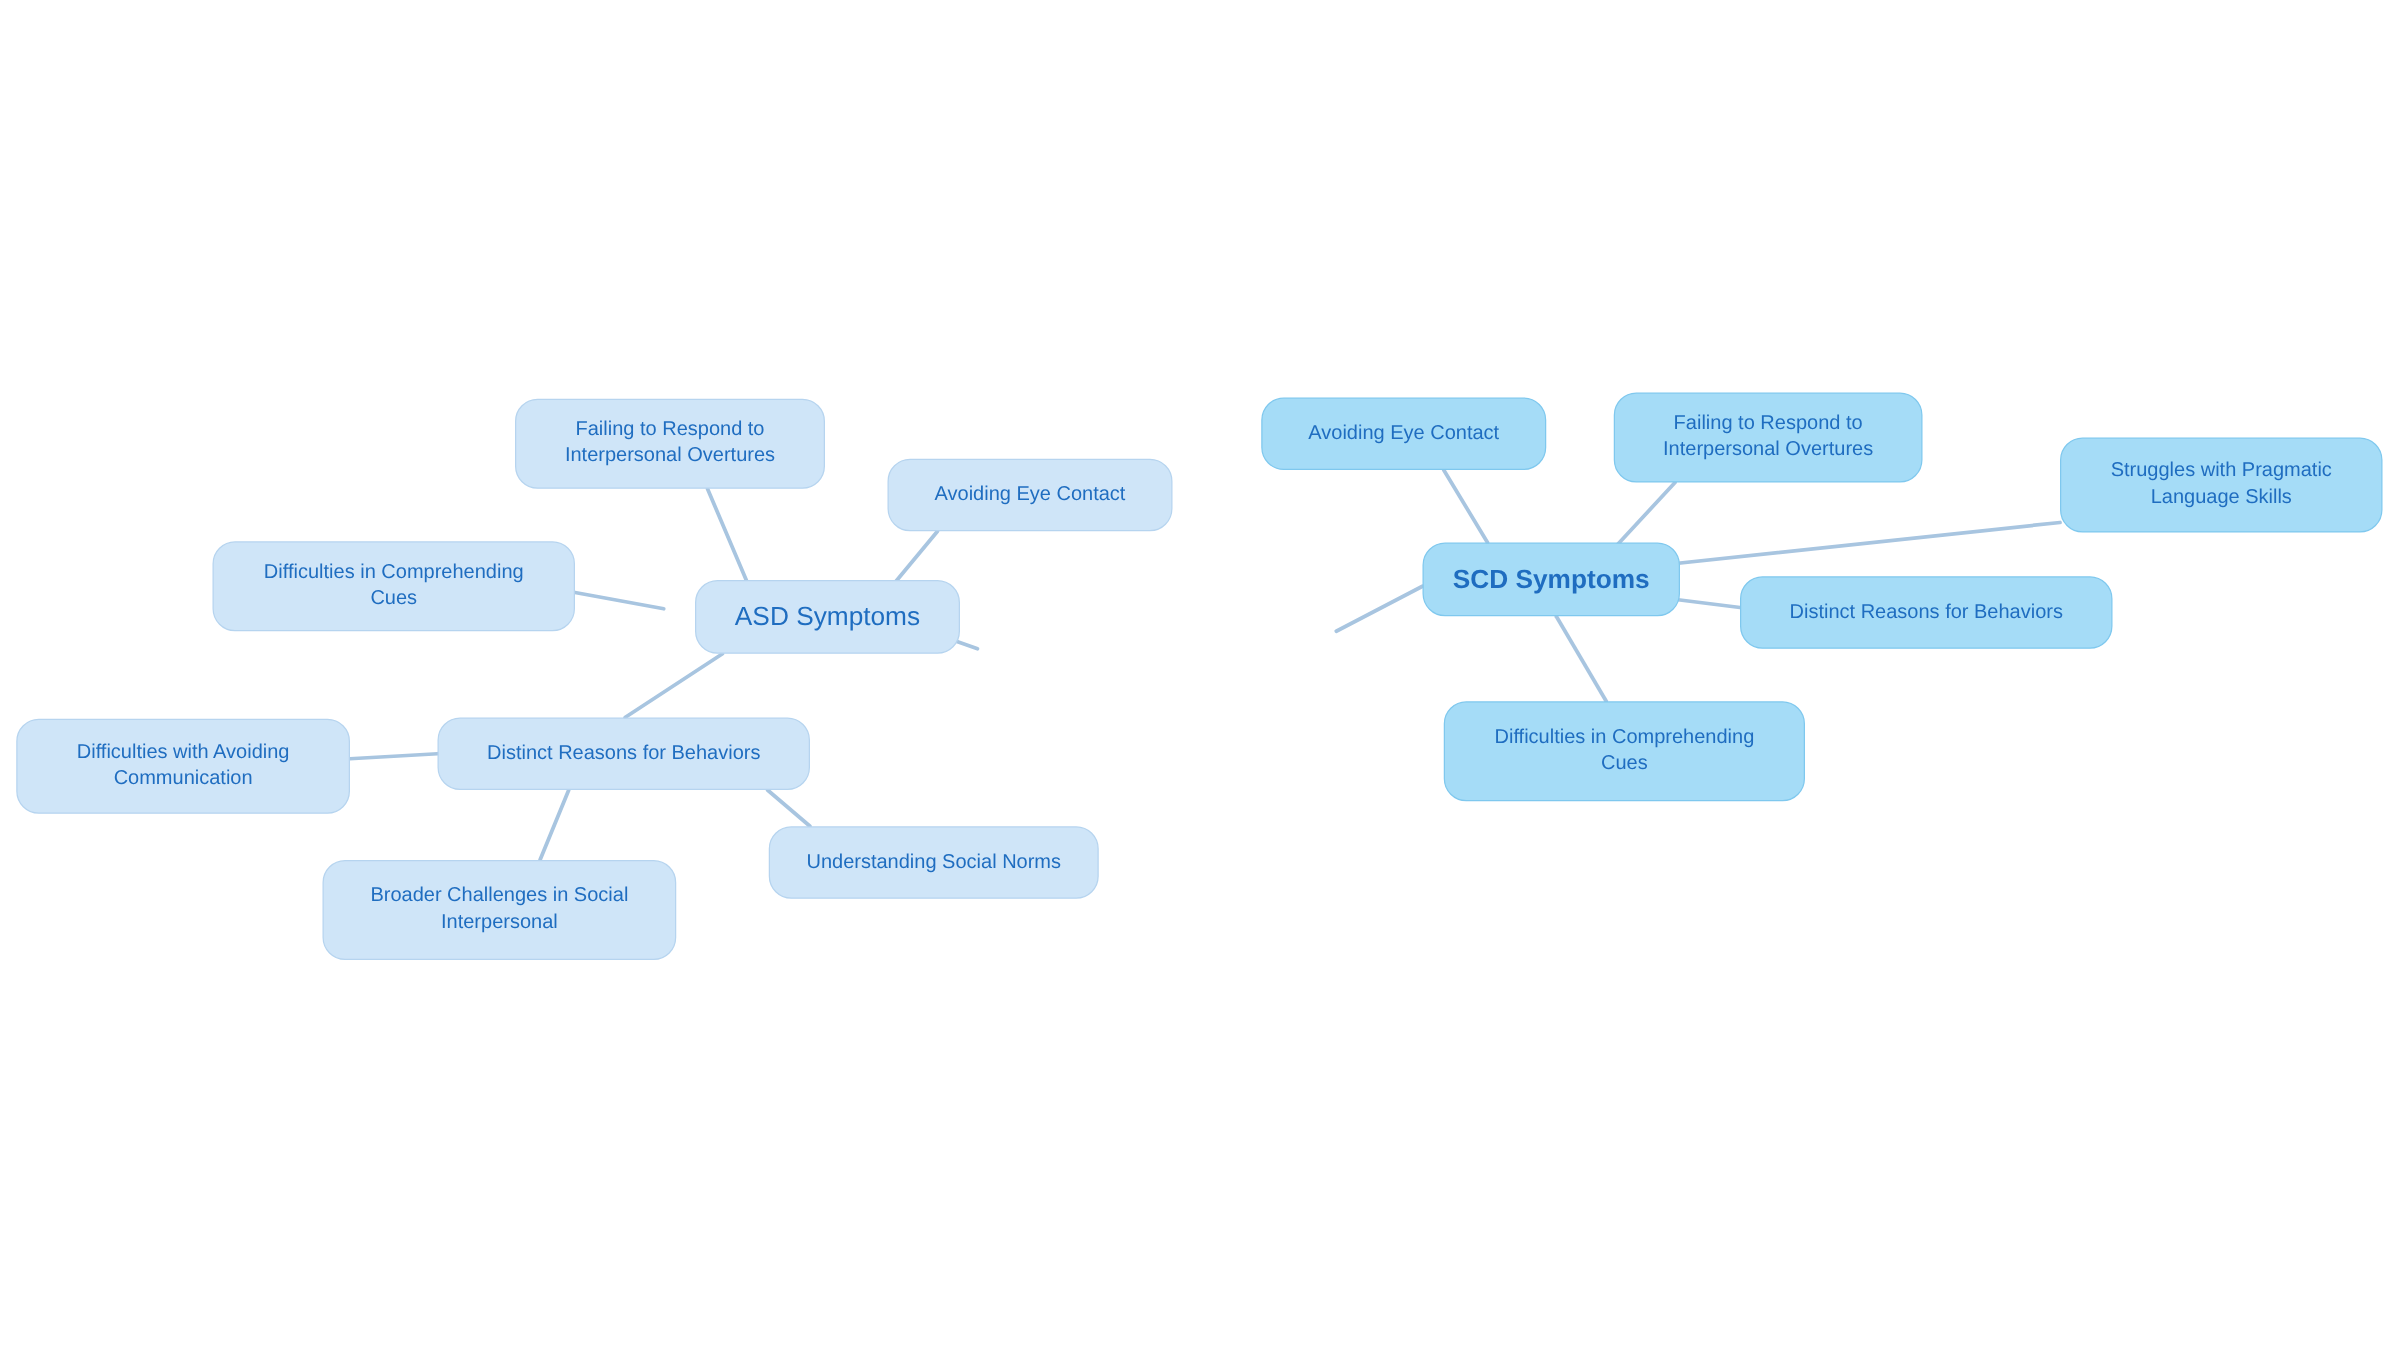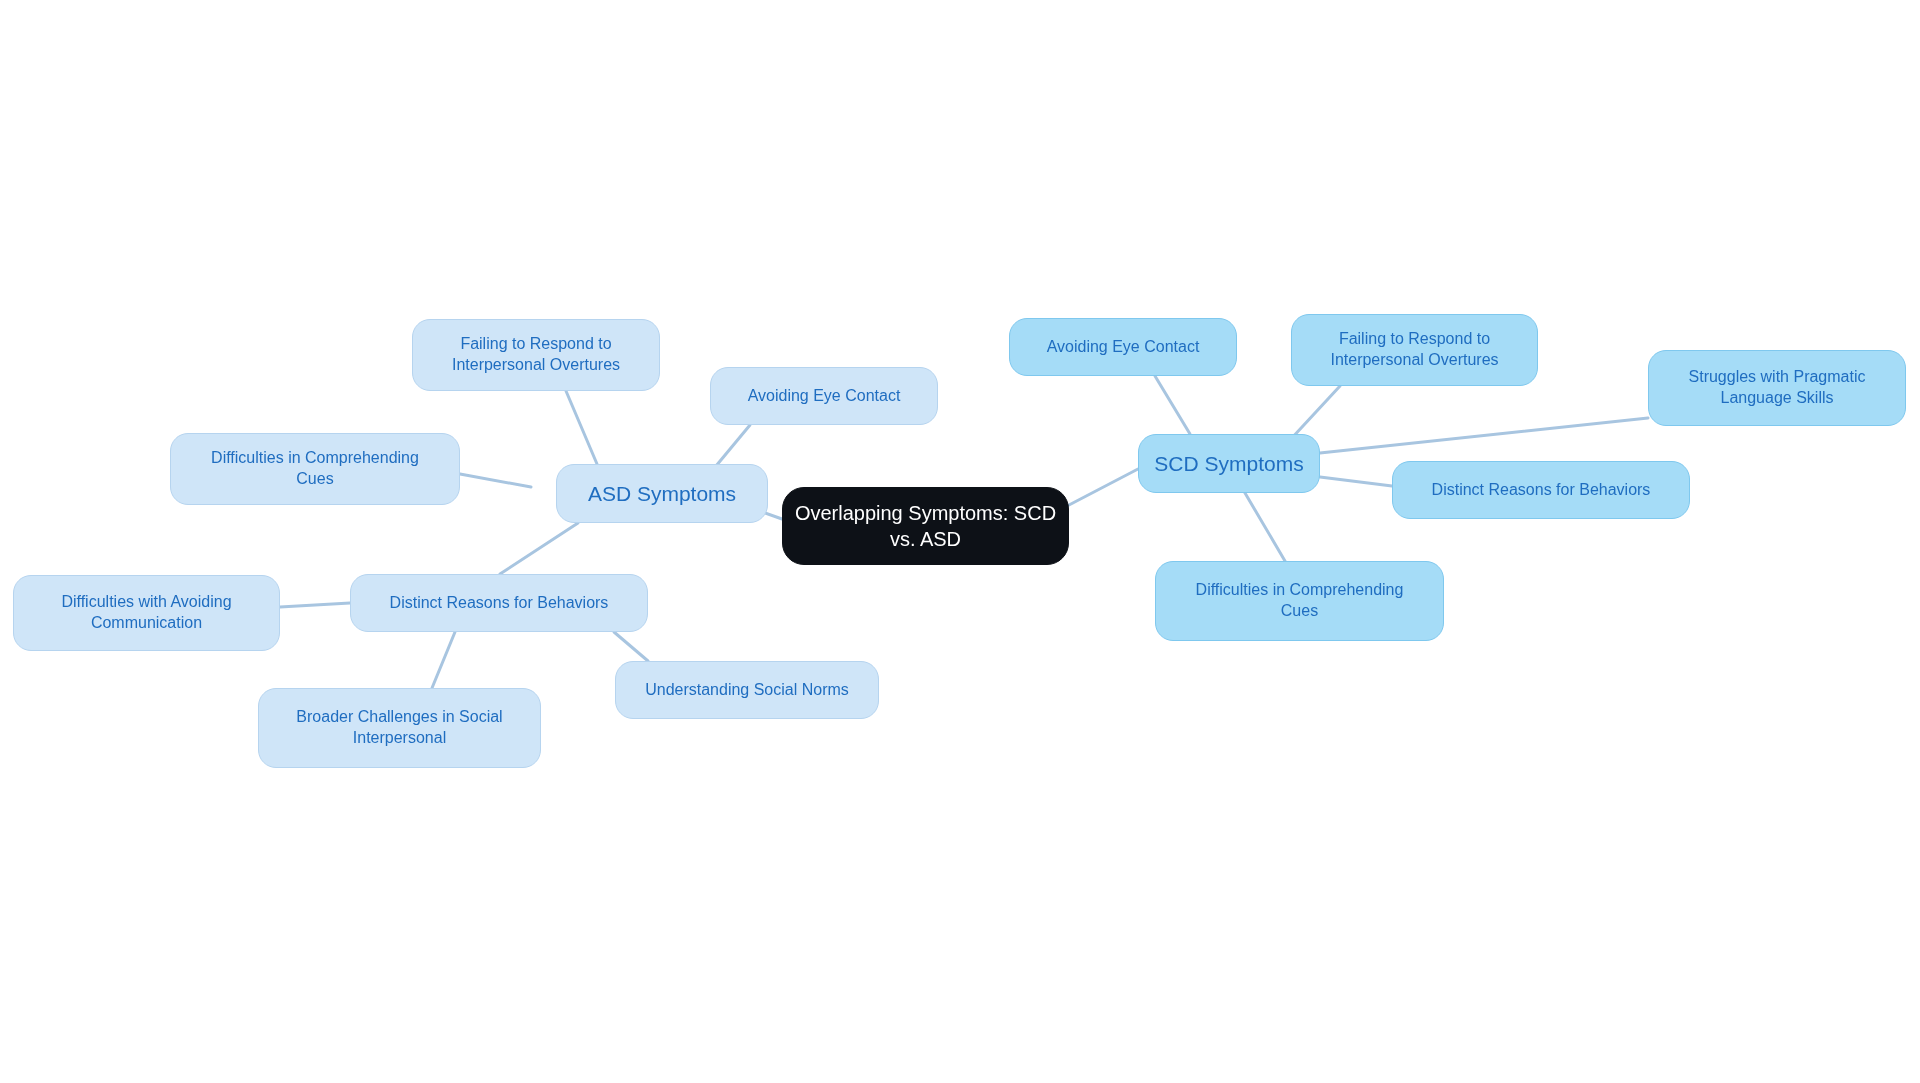--- a/index.html
+++ b/index.html
@@ -74,25 +74,24 @@
       <line x1="350" y1="603" x2="280" y2="607" stroke="#a8c5e0" stroke-width="3" stroke-linecap="round"></line>
       <line x1="455" y1="632" x2="432" y2="688" stroke="#a8c5e0" stroke-width="3" stroke-linecap="round"></line>
       <line x1="614" y1="632" x2="648" y2="661" stroke="#a8c5e0" stroke-width="3" stroke-linecap="round"></line>
       <line x1="1190" y1="434" x2="1155" y2="376" stroke="#a8c5e0" stroke-width="3" stroke-linecap="round"></line>
       <line x1="1290" y1="440" x2="1340" y2="386" stroke="#a8c5e0" stroke-width="3" stroke-linecap="round"></line>
       <line x1="1320" y1="453" x2="1648" y2="418" stroke="#a8c5e0" stroke-width="3" stroke-linecap="round"></line>
       <line x1="1320" y1="477" x2="1392" y2="486" stroke="#a8c5e0" stroke-width="3" stroke-linecap="round"></line>
       <line x1="1245" y1="493" x2="1285" y2="561" stroke="#a8c5e0" stroke-width="3" stroke-linecap="round"></line>
     </svg>
 
-  <div class="node root" style="left: 782px; top: 487px; width: 287px; height: 78px;">Overlapping Symptoms: SCD vs. ASD</div>
 
   <div class="node branch fill-light" style="left: 556px; top: 464px; width: 212px; height: 59px;">ASD Symptoms</div>
 
-  <div class="node branch fill-dark" style="left: 1138px; top: 434px; width: 182px; height: 59px;">SCD Symptoms</div>
+  <div class="node branch fill-dark" style="left: 1138px; top: 434px; width: 206px; height: 59px; font-weight: bold;">SCD Symptoms</div>
 
   <div class="node leaf fill-light" style="left: 412px; top: 319px; width: 248px; height: 72px;">Failing to Respond to
 Interpersonal Overtures</div>
 
   <div class="node leaf fill-light" style="left: 710px; top: 367px; width: 228px; height: 58px;">Avoiding Eye Contact</div>
 
   <div class="node leaf fill-light" style="left: 170px; top: 433px; width: 290px; height: 72px;">Difficulties in Comprehending
 Cues</div>
 
   <div class="node leaf fill-light" style="left: 350px; top: 574px; width: 298px; height: 58px;">Distinct Reasons for Behaviors</div>

